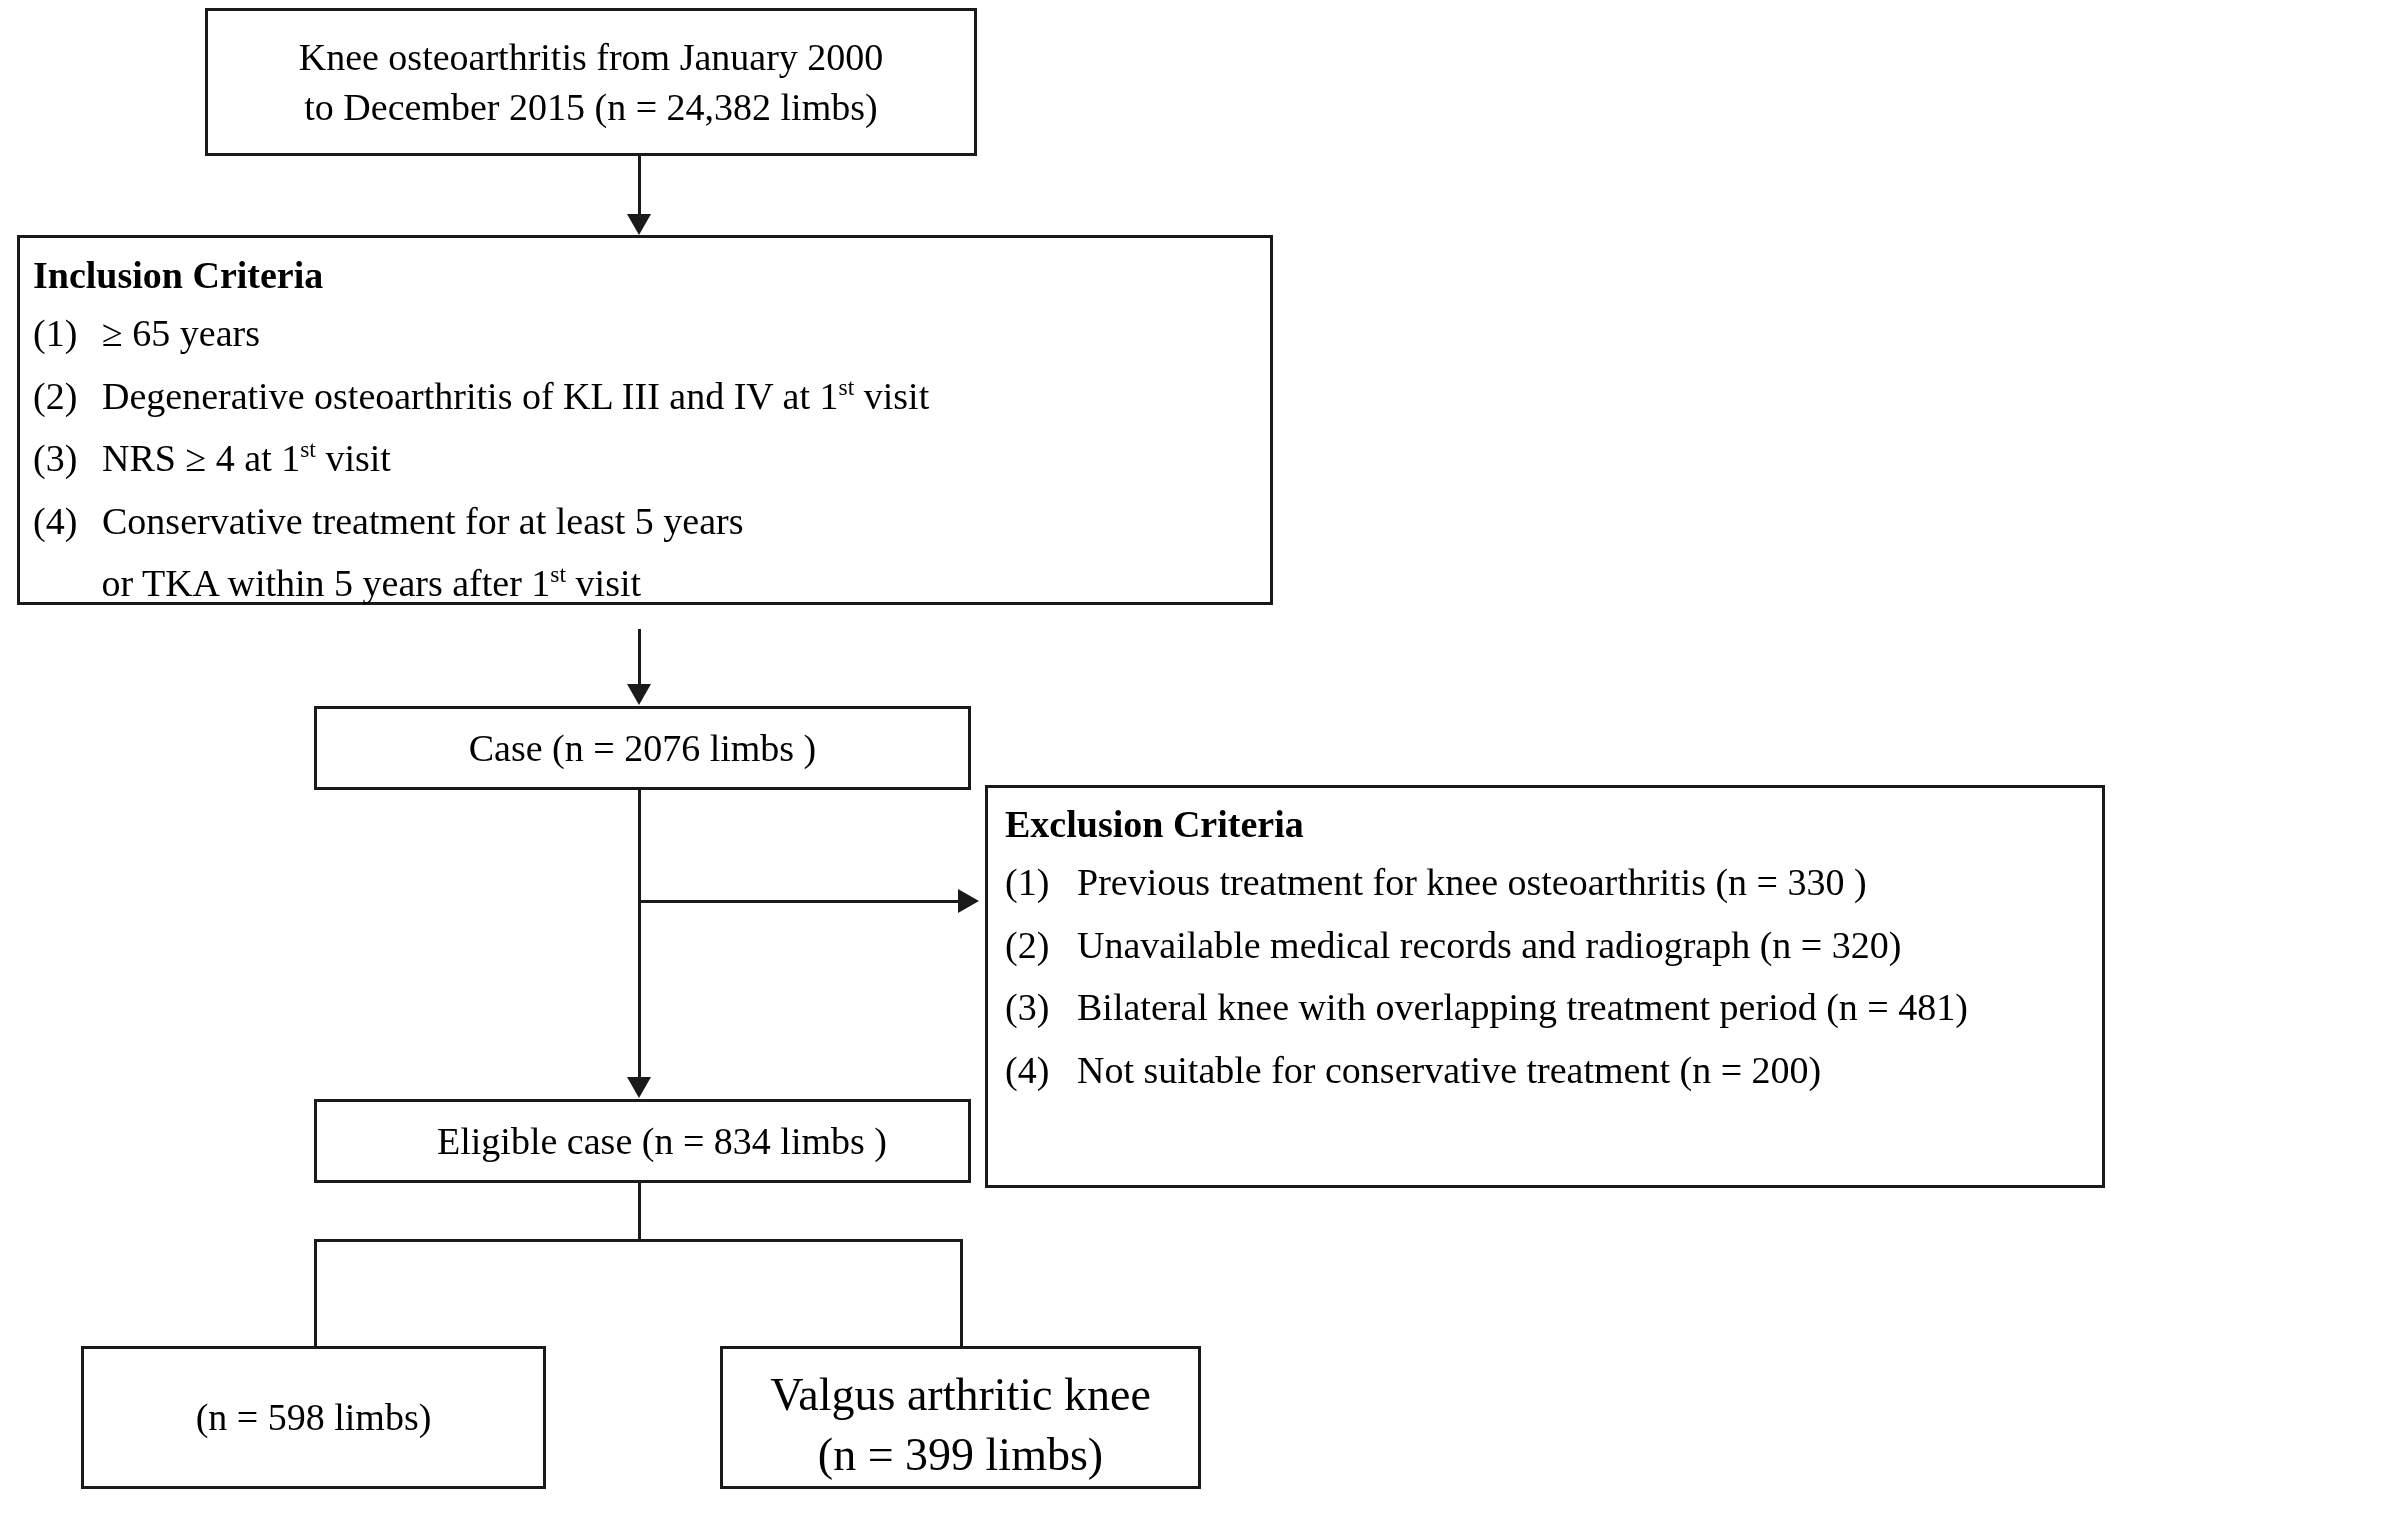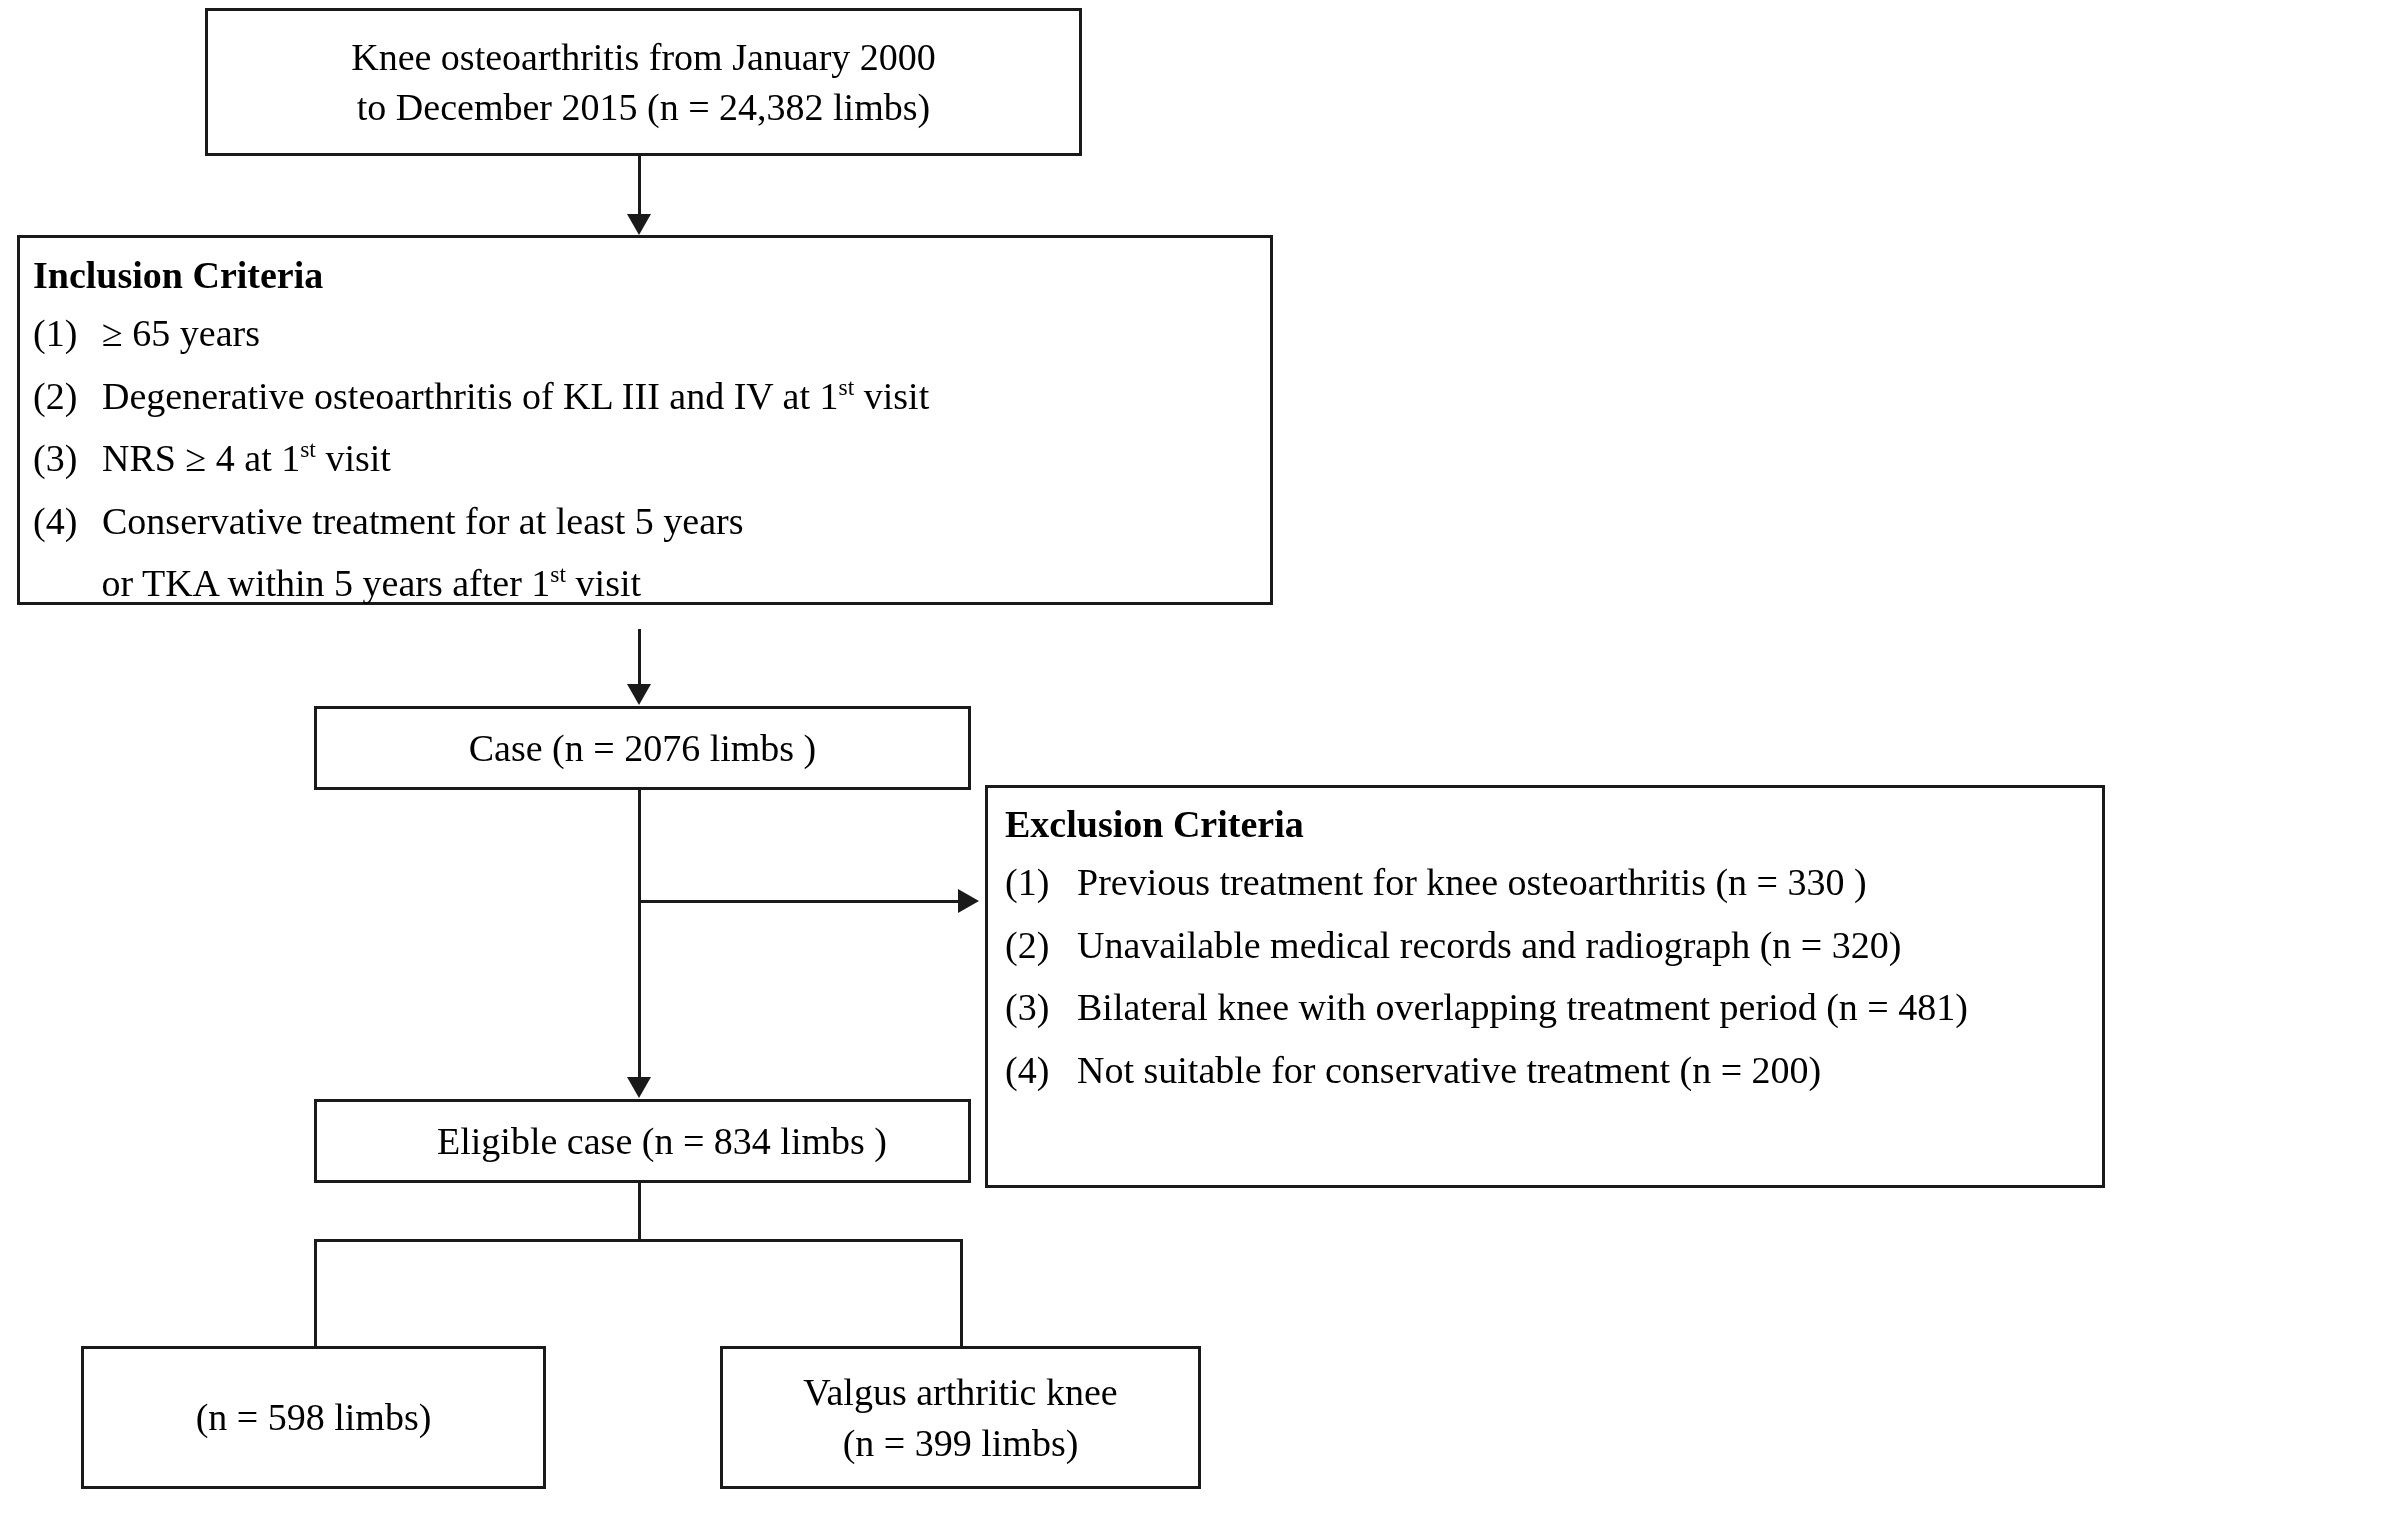--- a/index.html
+++ b/index.html
@@ -86,21 +86,21 @@
     border-top: 12.2px solid transparent;
     border-bottom: 12.2px solid transparent;
     border-left: 21px solid #1a1a1a;
   }
 </style>
 </head>
 <body>
 
 <div id="canvas">
 
-  <div class="box center-box" style="left:205px; top:8px; width:877px; height:148px; font-size:38px; line-height:1.32;">
+  <div class="box center-box" style="left:205px; top:8px; width:772px; height:148px; font-size:38px; line-height:1.32;">
     <div class="line" style="position:relative;">Knee osteoarthritis from January 2000</div>
     <div class="line" style="position:relative;">to December 2015 (n = 24,382 limbs)</div>
   </div>
 
   <div class="vline" style="left:638px; top:156px; height:59px;"></div>
   <div class="arrow-down" style="left:627px; top:214px;"></div>
 
   <div class="box" style="left:16.5px; top:235px; width:1256px; height:370px;">
 
     <div class="crit-title" style="left:13.5px; top:14.7px; font-size:38px;">Inclusion Criteria</div>
@@ -183,19 +183,19 @@
 
   <div class="vline" style="left:638px; top:1183px; height:59px;"></div>
   <div class="hline" style="left:314px; top:1239px; width:649px;"></div>
   <div class="vline" style="left:314px; top:1239px; height:108px;"></div>
   <div class="vline" style="left:960px; top:1239px; height:108px;"></div>
 
   <div class="box center-box" style="left:81px; top:1346px; width:465px; height:143px; font-size:38px; line-height:1.32;">
     <div class="line" style="position:relative;">(n = 598 limbs)</div>
   </div>
 
-  <div class="box center-box" style="left:720px; top:1346px; width:481px; height:143px; font-size:38px; line-height:1.32;">
+  <div class="box center-box" style="left:720px; top:1346px; width:481px; height:143px; font-size:46px; line-height:1.32;justify-content:flex-end;">
     <div class="line" style="position:relative;">Valgus arthritic knee</div>
     <div class="line" style="position:relative;">(n = 399 limbs)</div>
   </div>
 
 </div>
 
 
 </body></html>

